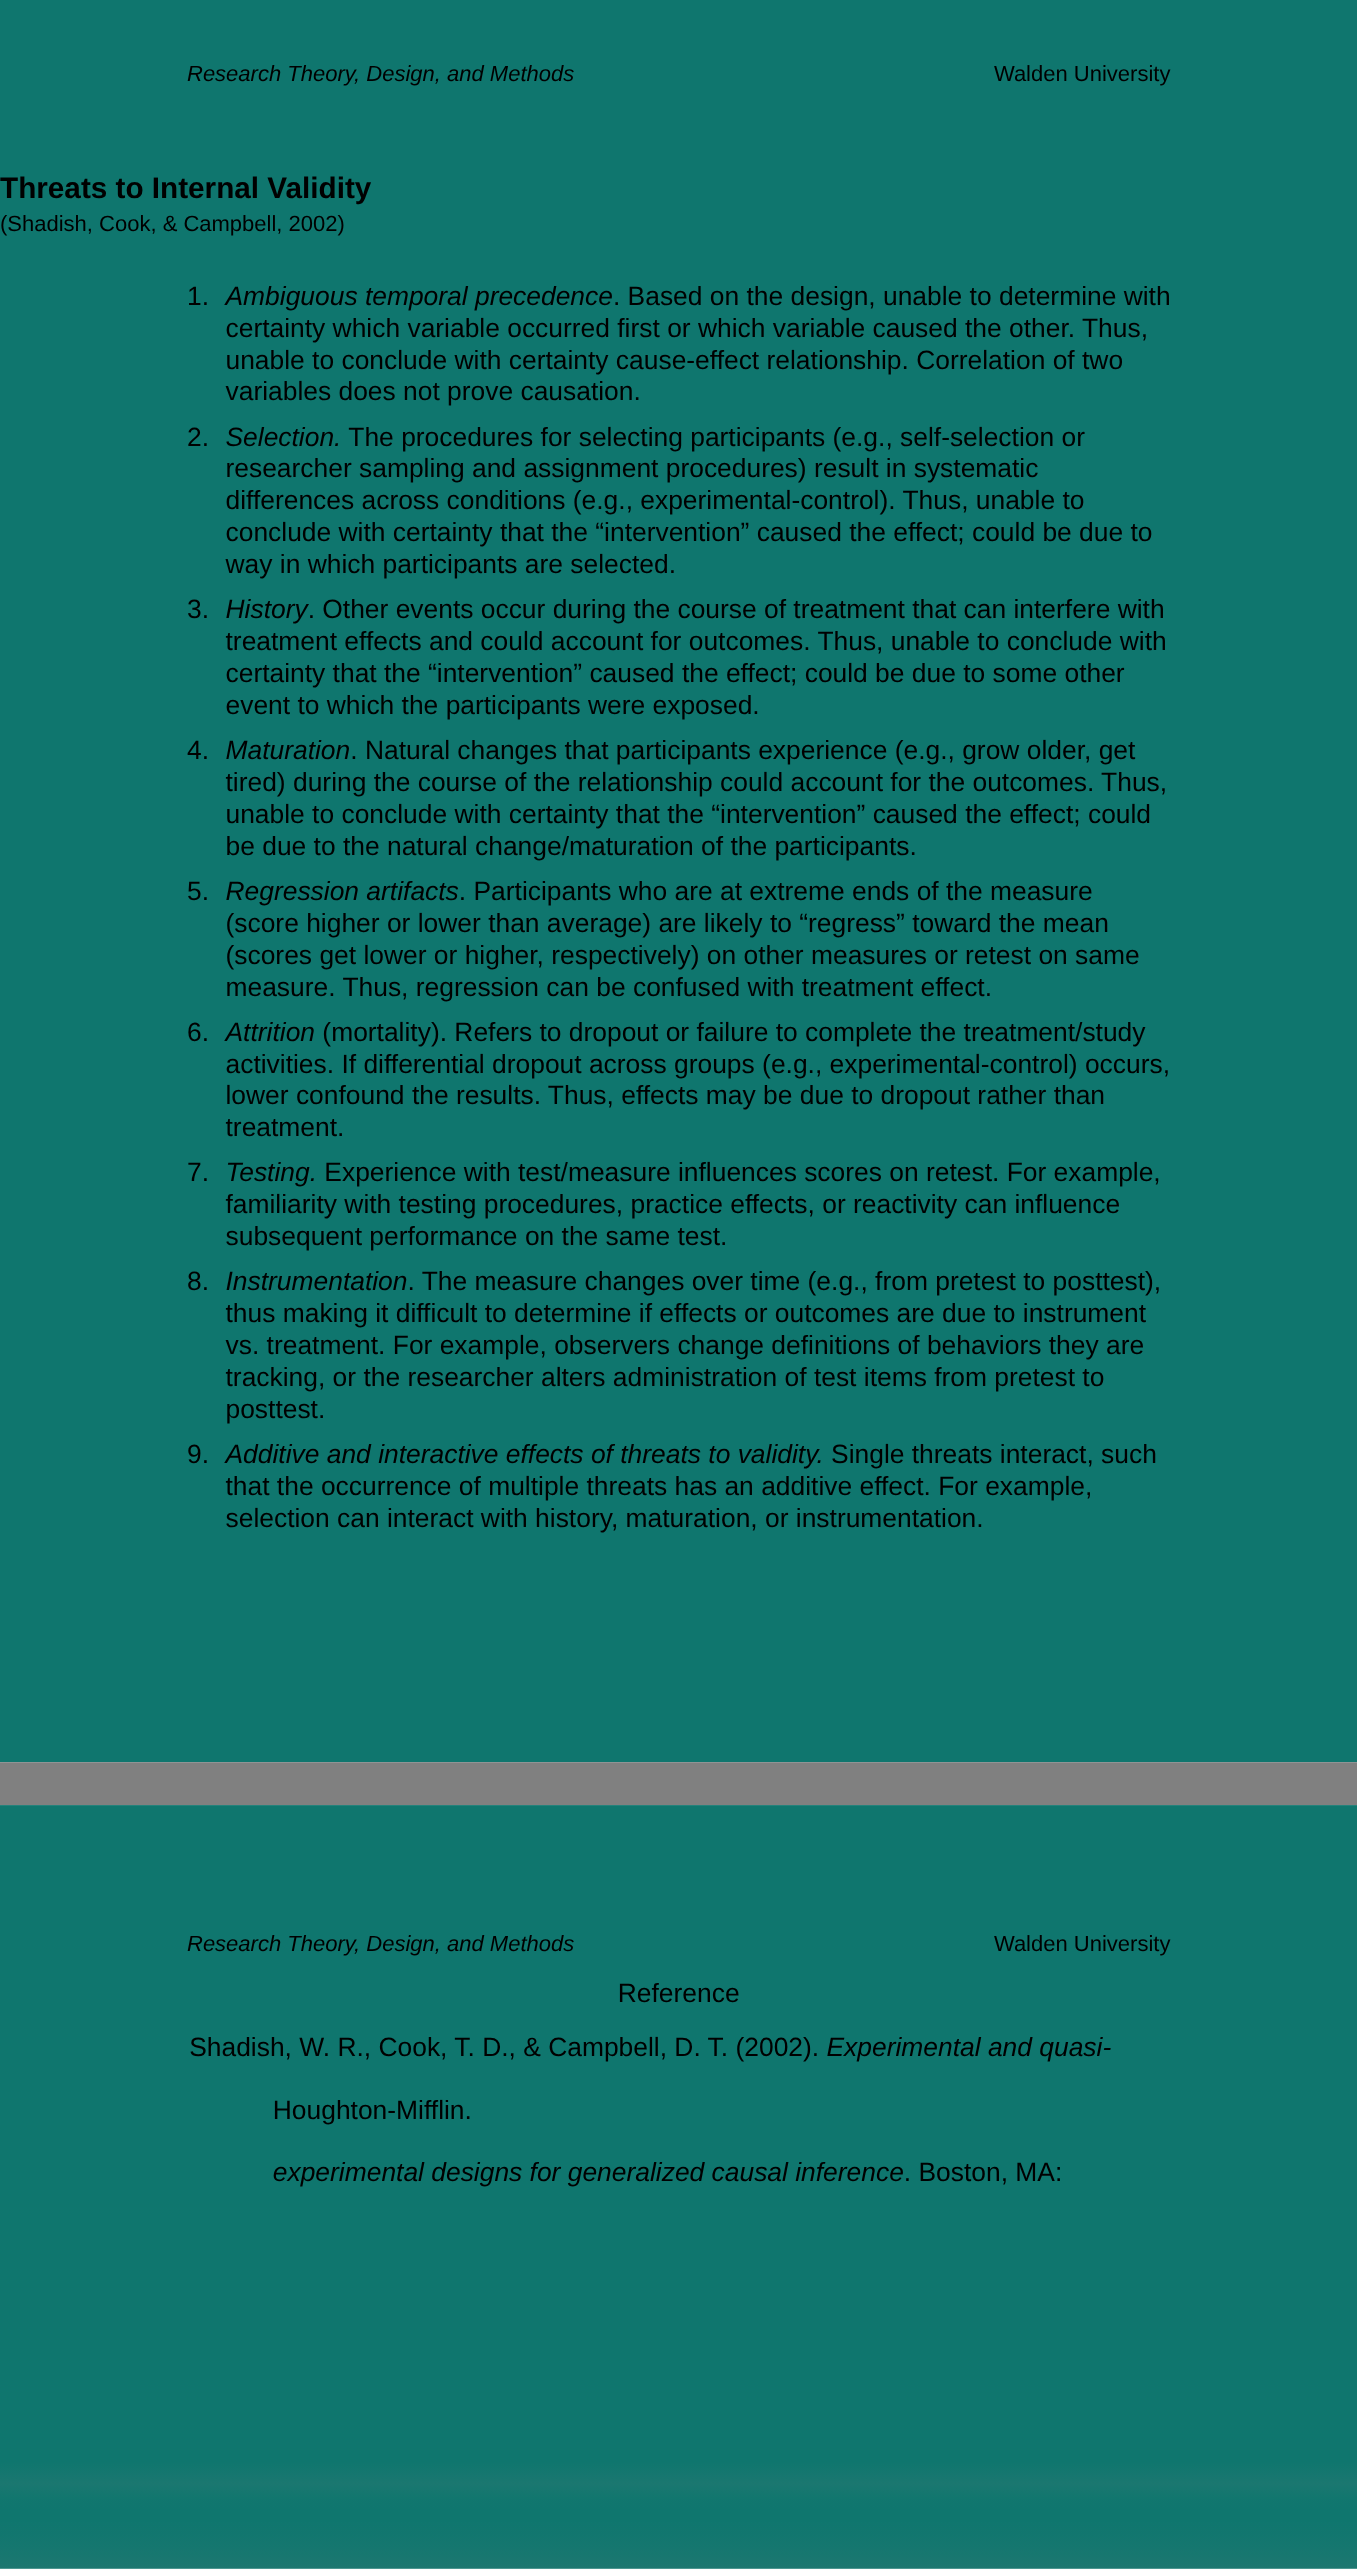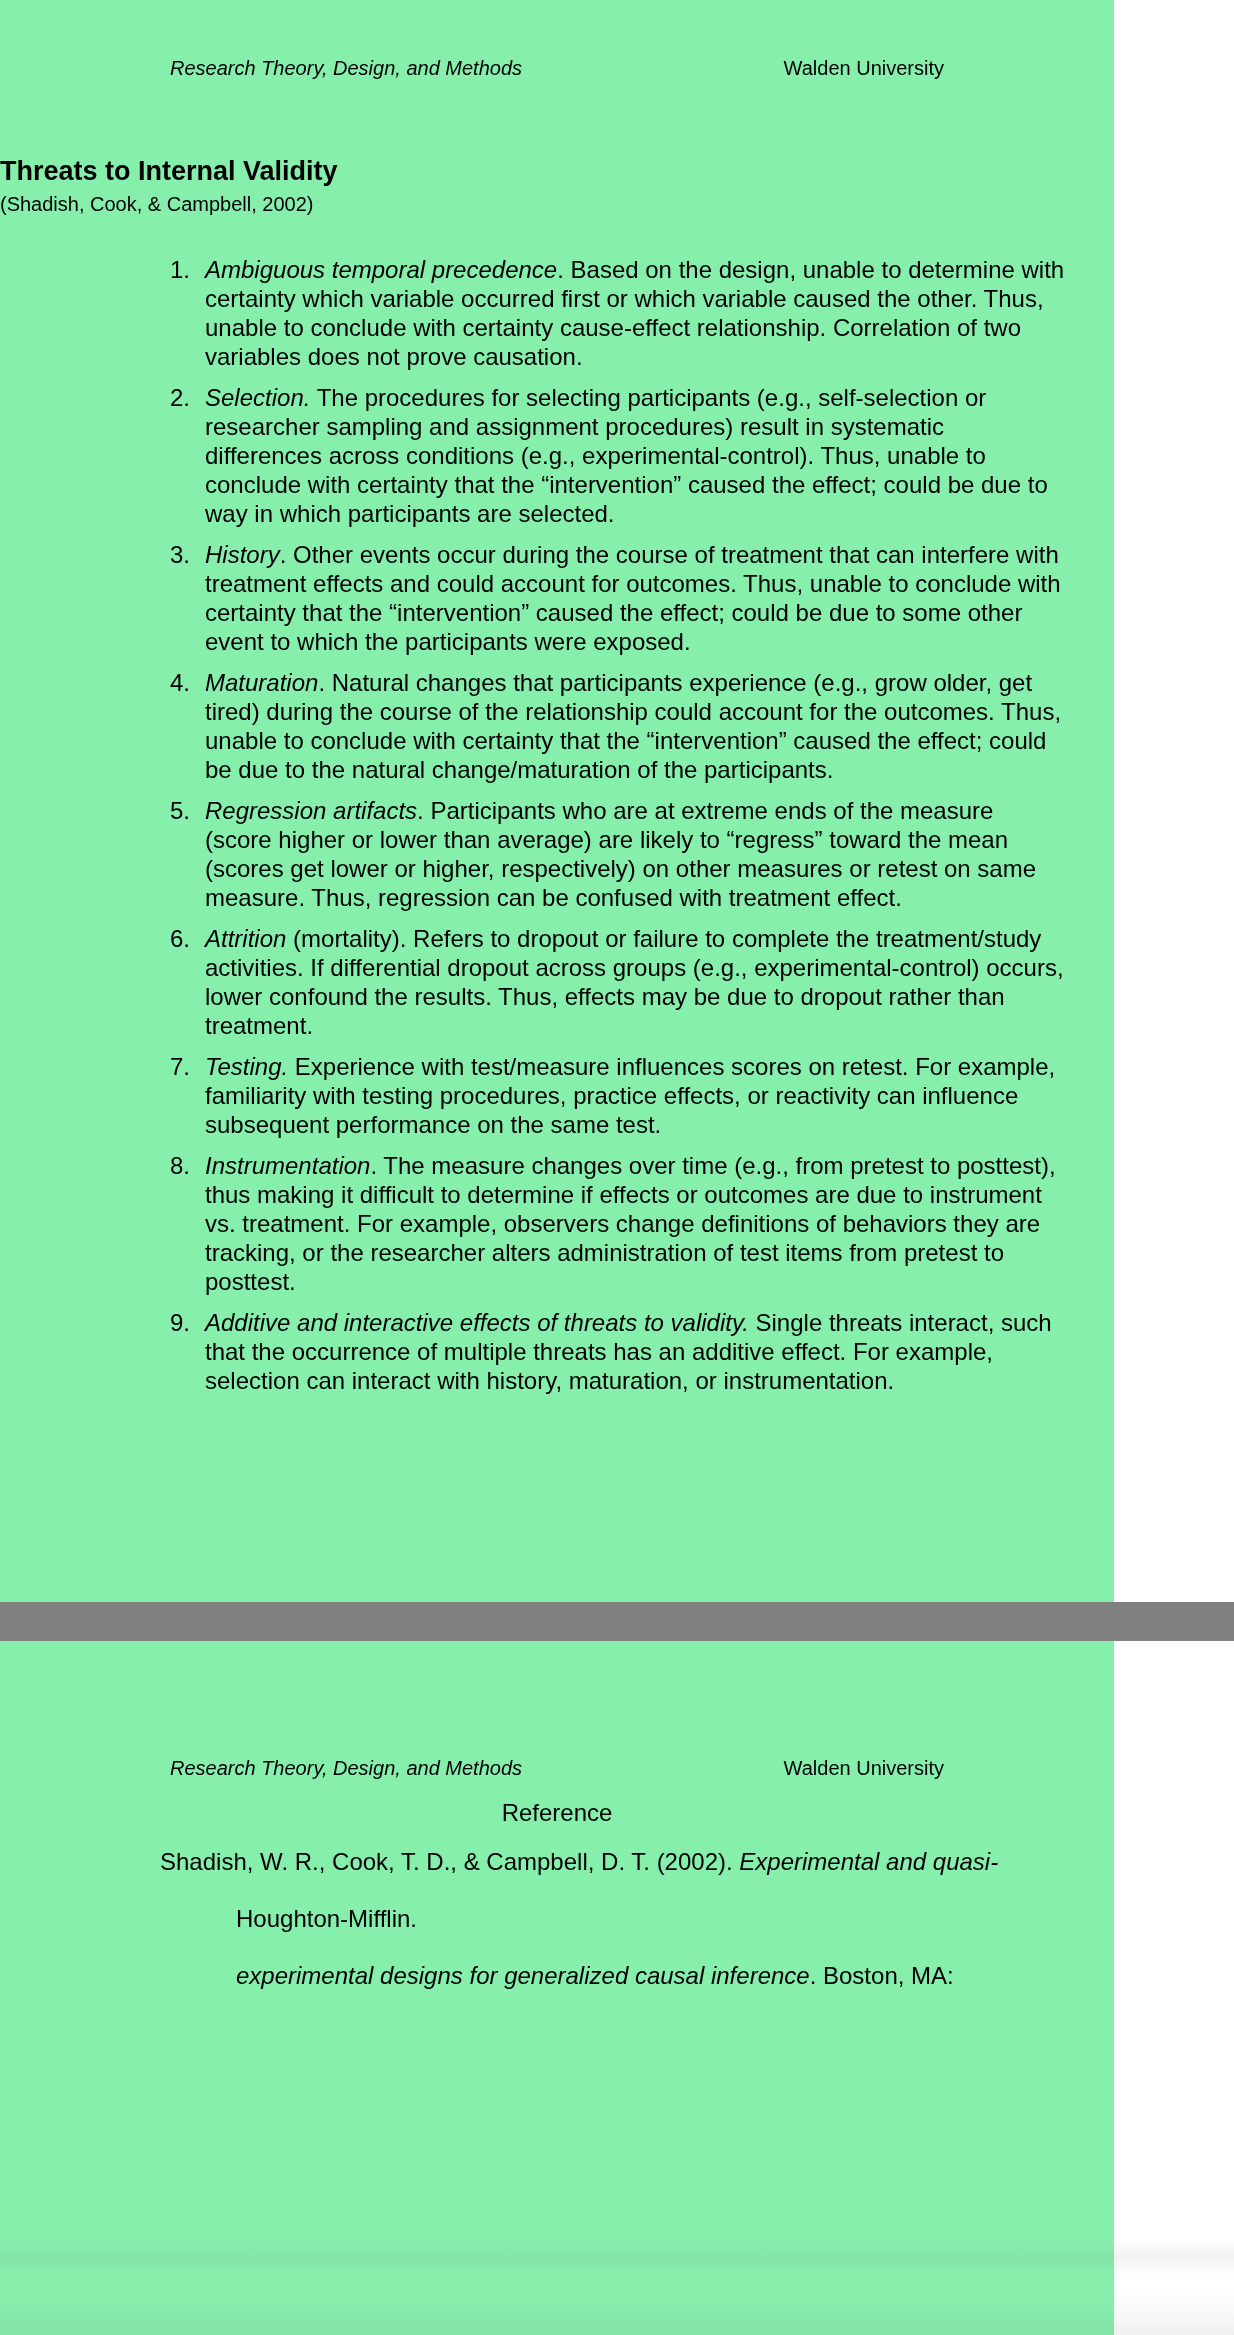--- a/index.html
+++ b/index.html
@@ -2,21 +2,21 @@
 <html><head>
 <meta charset="utf-8">
 <style>
   html,body{margin:0;padding:0;}
   body{
     width:1234px;height:2335px;position:relative;background:#ffffff;
     font-family:"Liberation Sans","DejaVu Sans",sans-serif;color:#000000;
     -webkit-font-smoothing:antialiased;overflow:hidden;
   }
   .doc{position:absolute;inset:0;}
-  .page{position:absolute;left:0;width:1114px;background:#86efac;}
+  .page{position:absolute;left:0;width:1234px;background:#0f766e;}
   .page1{top:0;height:1602px;}
   .page2{top:1641px;height:694px;}
   .pg-header{
     position:absolute;left:170px;right:170px;top:57px;
     display:flex;justify-content:space-between;align-items:baseline;
     font-size:20px;
   }
   .pg-header .hdr-left{font-style:italic;}
   .page2 .pg-header{top:116px;}
   .title-block{position:absolute;left:0;right:0;top:156px;text-align:left;}
@@ -34,21 +34,21 @@
   .pg-footer{
     position:absolute;left:170px;right:170px;top:1510px;
     display:flex;justify-content:space-between;align-items:baseline;
     font-size:20px;
   }
   .page-separator{position:absolute;left:0;top:1602px;width:1234px;height:39px;}
   .ref-heading{
     position:absolute;left:0;right:0;top:157px;margin:0;text-align:center;
     font-size:24px;font-weight:normal;line-height:30px;
   }
-  .citation{position:absolute;left:160px;top:206px;width:906px;font-size:24px;}
+  .citation{position:absolute;left:172px;top:206px;width:906px;font-size:24px;}
   .cit-line{height:57px;line-height:30px;padding-top:0;}
   .cit-line.indented{padding-left:76px;}
   .cit-line .it{font-style:italic;}
   .fade-band{position:absolute;left:0;width:1234px;pointer-events:none;}
   .band1{
     top:597px;height:44px;
     background:linear-gradient(180deg,rgba(130,130,130,0) 0%,rgba(130,130,130,0.10) 45%,rgba(130,130,130,0.02) 75%,rgba(130,130,130,0) 100%);
   }
   .band2{
     top:650px;height:44px;

